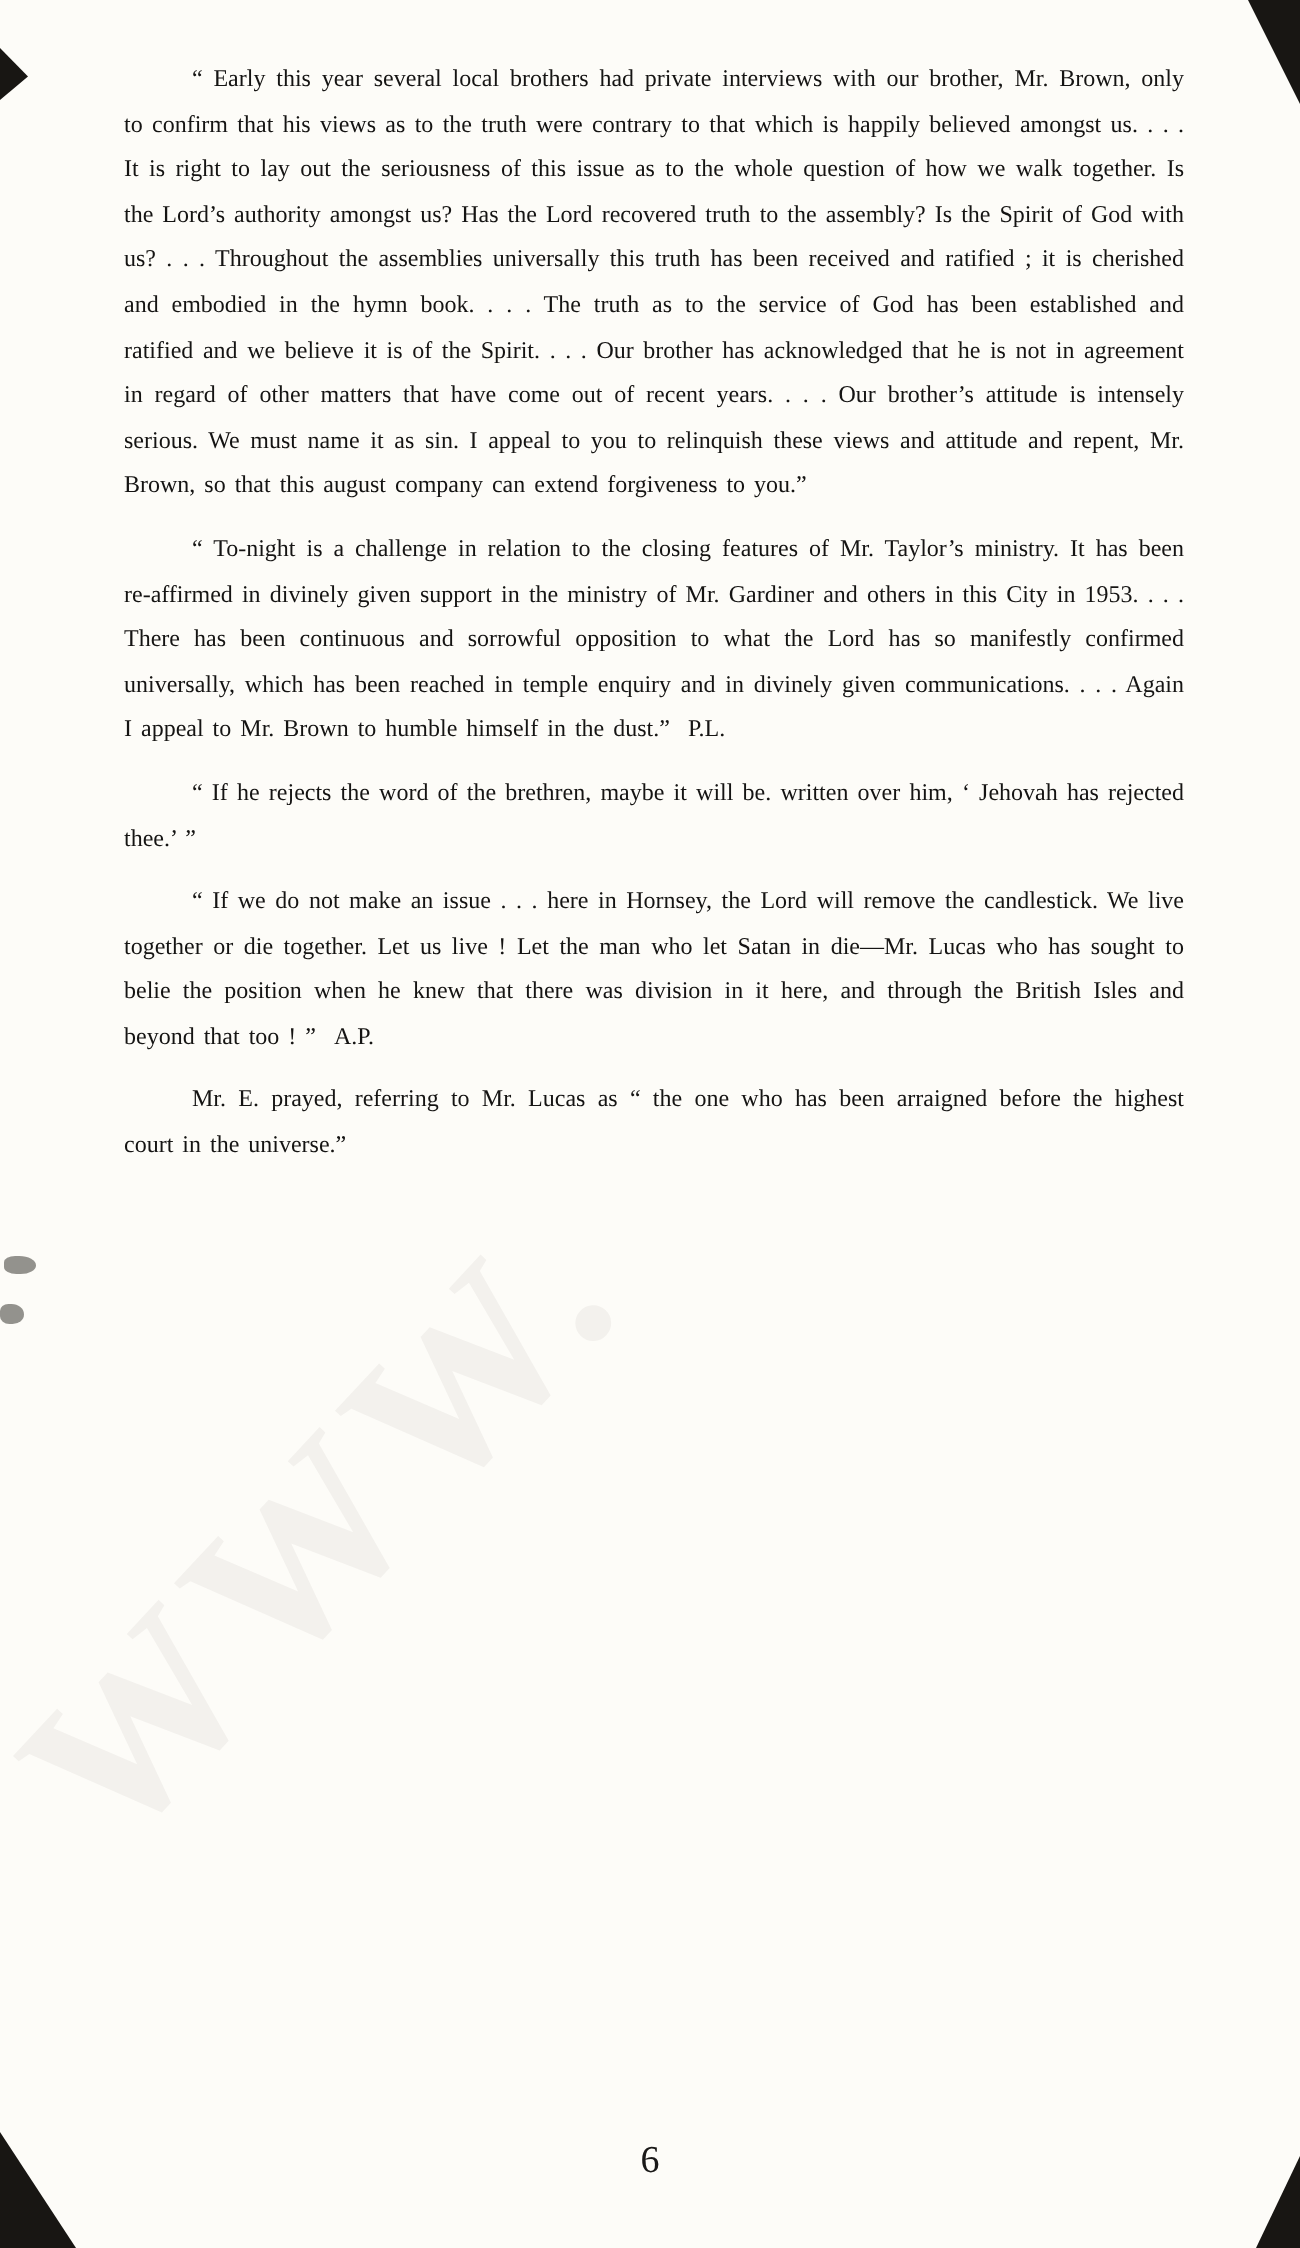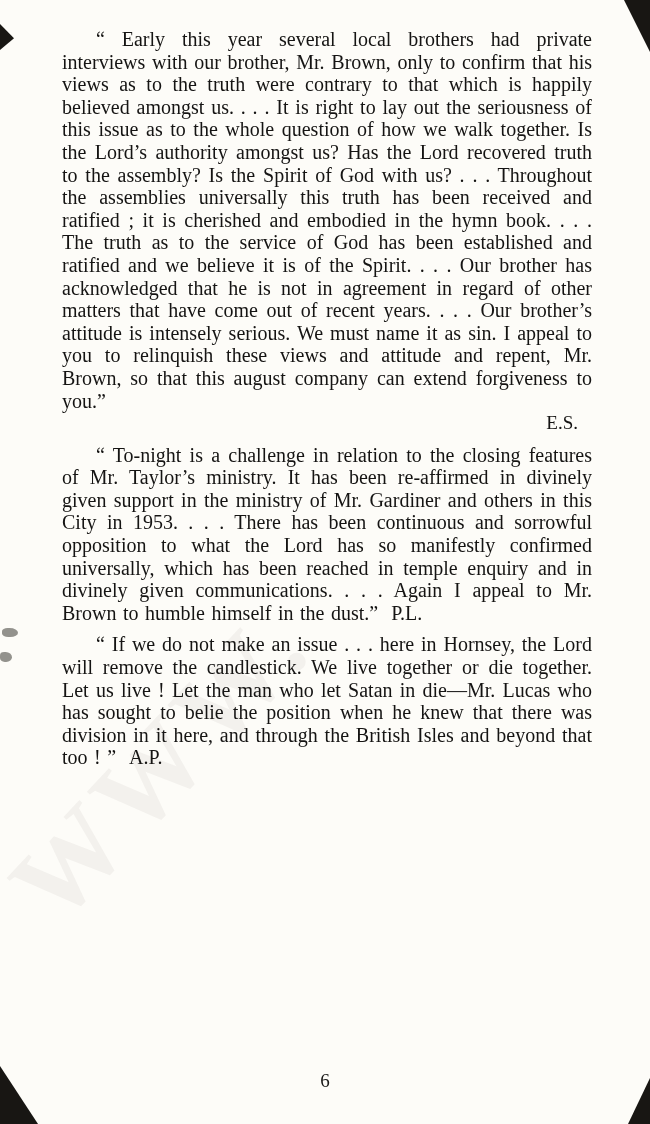--- a/index.html
+++ b/index.html
@@ -18,21 +18,21 @@
     overflow: hidden;
   }
   .content {
     position: absolute;
     left: 62px;
     top: 28px;
     width: 530px;
   }
   .para {
     margin: 0;
-    font-size: 20px;
+    font-size: 12px;
     line-height: 22.6px;
     text-align: justify;
     text-indent: 34px;
     word-spacing: 1.5px;
   }
   .para + .para,
   .sign + .para {
     margin-top: 9px;
   }
   .sign {
@@ -97,28 +97,29 @@
 </head>
 <body>
 
 <main class="page">
 
   <div class="watermark">WWW.</div>
 
   <div class="content">
 
     <p class="para">“ Early this year several local brothers had private interviews with our brother, Mr. Brown, only to confirm that his views as to the truth were contrary to that which is happily believed amongst us. . . . It is right to lay out the seriousness of this issue as to the whole question of how we walk together.  Is the Lord’s authority amongst us?  Has the Lord recovered truth to the assembly?  Is the Spirit of God with us?  . . . Throughout the assemblies universally this truth has been received and ratified ; it is cherished and embodied in the hymn book. . . . The truth as to the service of God has been established and ratified and we believe it is of the Spirit. . . . Our brother has acknowledged that he is not in agreement in regard of other matters that have come out of recent years. . . .  Our brother’s attitude is intensely serious. We must name it as sin.  I appeal to you to relinquish these views and attitude and repent, Mr. Brown, so that this august company can extend forgiveness to you.”</p>
-    <div class="sign">E.S.</div>
 
     <p class="para">“ To-night is a challenge in relation to the closing features of Mr. Taylor’s ministry.  It has been re-affirmed in divinely given support in the ministry of Mr. Gardiner and others in this City in 1953. . . . There has been continuous and sorrowful opposition to what the Lord has so manifestly confirmed universally, which has been reached in temple enquiry and in divinely given communications. . . . Again I appeal to Mr. Brown to humble himself in the dust.”&nbsp;&nbsp;P.L.</p>
 
 
+    <p class="para">“ If he rejects the word of the brethren, maybe it will be. written over him, ‘ Jehovah has rejected thee.’ ”</p>
 
     <p class="para">“ If we do not make an issue . . . here in Hornsey, the Lord will remove the candlestick.  We live together or die together.  Let us live !  Let the man who let Satan in die—Mr. Lucas who has sought to belie the position when he knew that there was division in it here, and through the British Isles and beyond that too ! ”&nbsp;&nbsp;A.P.</p>
 
+    <p class="para">Mr. E. prayed, referring to Mr. Lucas as “ the one who has been arraigned before the highest court in the universe.”</p>
 
   </div>
 
   <div class="page-number">6</div>
 
   <div class="artifact top-left"></div>
   <div class="artifact top-right"></div>
   <div class="artifact bottom-left"></div>
   <div class="artifact bottom-right"></div>
   <div class="smudge one"></div>

